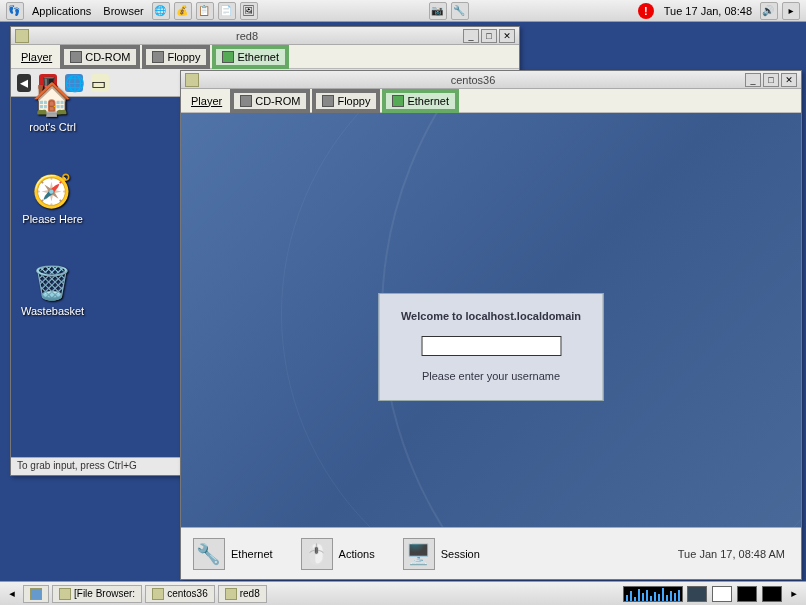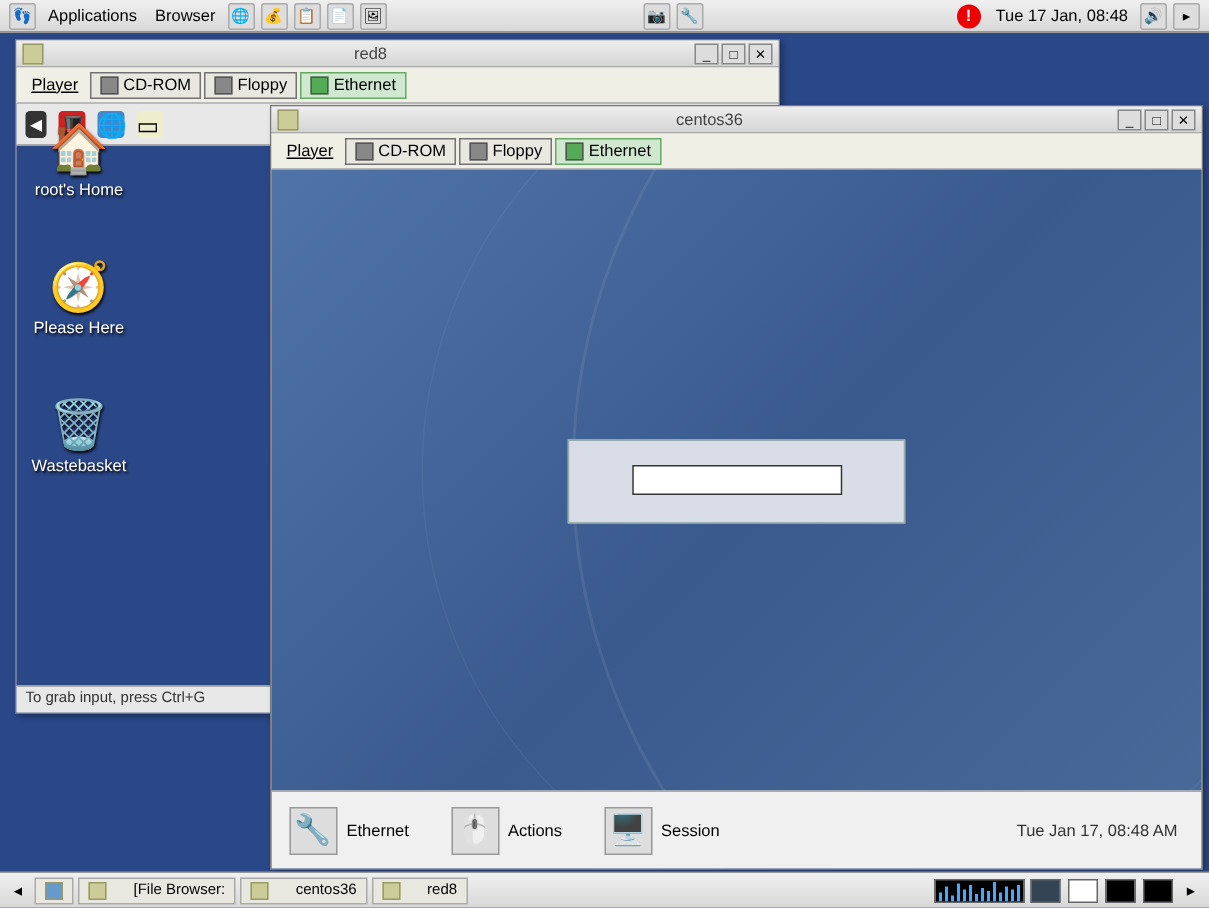--- a/index.html
+++ b/index.html
@@ -15,21 +15,21 @@
 
 
 .win { position: absolute; background: #e8e8e8; border: 1px solid #777; box-shadow: 2px 2px 4px rgba(0,0,0,.3); }
 .win-title { height: 18px; background: linear-gradient(#eee,#d5d5d5); display: flex; align-items: center; font-size: 11px; padding: 0 4px; border-bottom: 1px solid #aaa; }
 .win-title-text { flex: 1; text-align: center; color: #444; }
 .win-btn { width: 16px; height: 14px; background: #ddd; border: 1px solid #888; margin-left: 2px; font-size: 9px; display: flex; align-items: center; justify-content: center; cursor: pointer; }
 .win-icon { width: 14px; height: 14px; background: #cc9; border: 1px solid #996; margin-right: 4px; }
 
 
 .vm-toolbar { height: 24px; background: #efefe5; border-bottom: 1px solid #bbb; display: flex; align-items: center; padding: 0 4px; font-size: 11px; gap: 2px; }
-.vm-tab { padding: 2px 6px; border: 1px solid #737373; background: #e8e8e0; display: flex; align-items: center; gap: 3px; cursor: pointer; }
+.vm-tab { padding: 2px 6px; border: 4px solid #737373; background: #e8e8e0; display: flex; align-items: center; gap: 3px; cursor: pointer; }
 .vm-tab.active { background: #d0e8d0; border-color: #6a6; }
 .vm-tab-icon { width: 12px; height: 12px; background: #888; border: 1px solid #555; }
 
 
 .red8-body { background: #2a4788; position: relative; height: calc(100% - 42px); }
 .host-icons-row { height: 28px; background: #e8e8e8; display: flex; align-items: center; gap: 8px; padding: 0 6px; border-bottom: 1px solid #aaa; }
 .host-icons-row .small-icon { width: 18px; height: 18px; border-radius: 3px; }
 .desktop-icons { position: absolute; top: 8px; left: 10px; display: flex; flex-direction: column; gap: 36px; align-items: center; }
 .dicon { display: flex; flex-direction: column; align-items: center; color: #fff; font-size: 11px; text-shadow: 1px 1px 2px #000; cursor: pointer; }
 .dicon-img { width: 44px; height: 44px; display: flex; align-items: center; justify-content: center; font-size: 32px; }
@@ -50,21 +50,21 @@
 .login-btn { display: flex; align-items: center; gap: 6px; cursor: pointer; }
 .login-btn-icon { width: 32px; height: 32px; background: #ddd; border: 1px solid #999; display: flex; align-items: center; justify-content: center; font-size: 20px; }
 .login-bottom .spacer { flex: 1; }
 .login-bottom .time { font-size: 11px; color: #333; margin-right: 4px; }
 
 .gnome-logo { position: absolute; right: 4px; bottom: 0; width: 86px; height: 86px; background: radial-gradient(circle,#555 0%,#222 80%); border-radius: 50% 50% 8px 8px; border: 2px solid #111; display: flex; flex-direction: column; align-items: center; justify-content: flex-end; color: #ddd; font-size: 11px; font-weight: bold; padding-bottom: 6px; z-index: 4; }
 .gnome-foot { width: 40px; height: 46px; }
 
 
 .bottom-panel { position: absolute; bottom: 0; left: 0; right: 0; height: 24px; background: linear-gradient(#f0f0f0,#d8d8d8); border-top: 1px solid #999; display: flex; align-items: center; padding: 0 4px; font-size: 11px; gap: 3px; }
-.bottom-panel .tb-btn { height: 18px; padding: 0 6px; border: 1px solid #aaa; background: #e8e8e0; display: flex; align-items: center; gap: 18px; cursor: pointer; font-size: 10px; }
+.bottom-panel .tb-btn { height: 18px; padding: 0 6px; border: 1px solid #aaa; background: #e8e8e0; display: flex; align-items: center; gap: 3px; cursor: pointer; font-size: 10px; }
 .bottom-panel .tb-icon { width: 12px; height: 12px; background: #cc9; border: 1px solid #996; }
 .bottom-panel .spacer { flex: 1; }
 .bottom-panel .ws { width: 20px; height: 16px; border: 1px solid #666; background: #000; margin: 0 1px; cursor: pointer; }
 .bottom-panel .ws.active { background: #fff; }
 .bottom-panel .arrow { width: 16px; text-align: center; cursor: pointer; }
 .bottom-panel .cpu-graph { width: 60px; height: 16px; background: #000; border: 1px solid #666; position: relative; overflow: hidden; }
 .bottom-panel .cpu-graph span { position: absolute; bottom: 0; width: 2px; background: #4af; }
 </style>
 </head>
 <body>
@@ -114,21 +114,21 @@
   <div class="red8-body">
     <div class="host-icons-row">
       <span class="small-icon" style="background:#333;color:#fff;width:14px;display:flex;align-items:center;justify-content:center;">◂</span>
       <span class="small-icon" style="background:#c22;">🎩</span>
       <span class="small-icon" style="background:#48c;">🌐</span>
       <span class="small-icon" style="background:#eec;">▭</span>
     </div>
     <div class="desktop-icons">
       <div class="dicon">
         <div class="dicon-img">🏠</div>
-        <span>root's Home</span>
+        <span>root's Ctrl</span>
       </div>
       <div class="dicon">
         <div class="dicon-img">🧭</div>
         <span>Please Here</span>
       </div>
       <div class="dicon">
         <div class="dicon-img">🗑️</div>
         <span>Wastebasket</span>
       </div>
     </div>
@@ -154,21 +154,23 @@
         <span class="vm-tab-icon"></span>
         <span>Floppy</span>
       </span>
     <span class="vm-tab active">
         <span class="vm-tab-icon" style="background:#5a5"></span>
         <span>Ethernet</span>
       </span>
   </div>
   <div class="centos-body">
     <div class="login-box">
+      <div class="welcome">Welcome to localhost.localdomain</div>
       <input type="text" value="" style="">
+      <div class="hint">Please enter your username</div>
     </div>
     <div class="login-bottom">
       <div class="login-btn">
         <div class="login-btn-icon">🔧</div>
         <span>Ethernet</span>
       </div>
       <div class="login-btn">
         <div class="login-btn-icon">🖱️</div>
         <span>Actions</span>
       </div>

